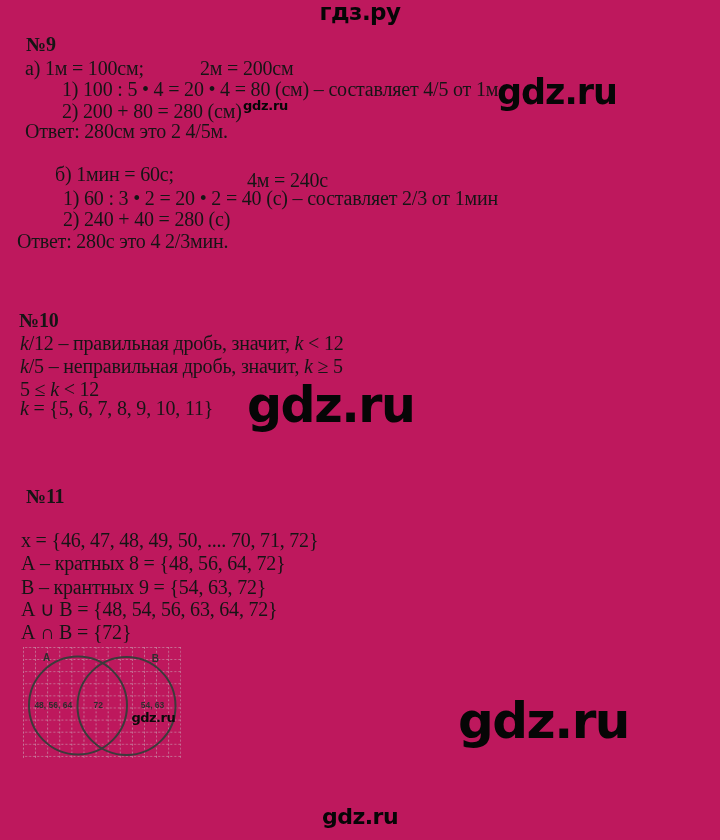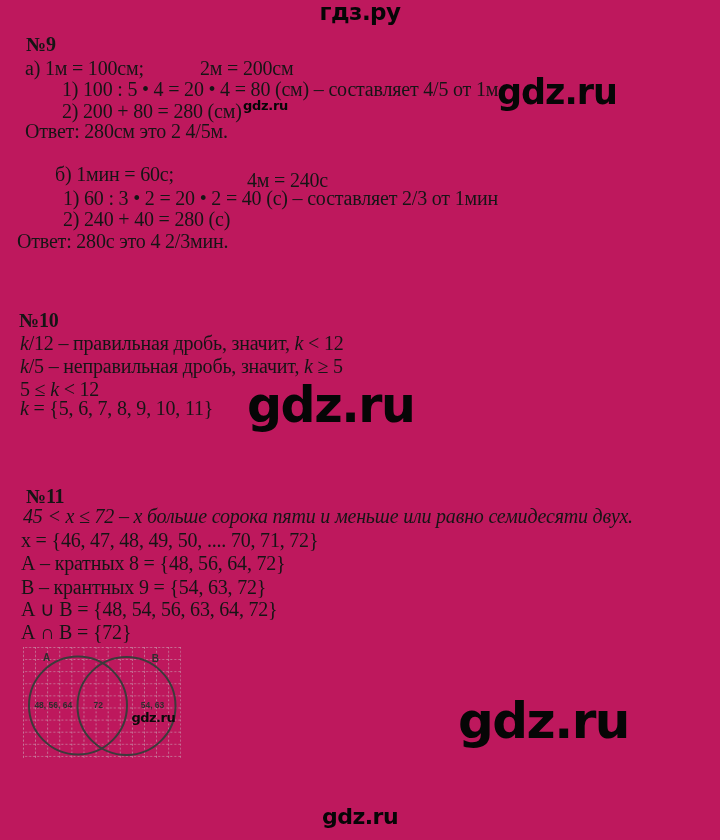--- a/index.html
+++ b/index.html
@@ -62,21 +62,20 @@
 
   <div class="line" style="left:20px; top:355px;"><span class="it">k</span><span>/5 – неправильная дробь, значит, </span><span class="it">k</span><span> ≥ 5</span></div>
 
   <div class="line" style="left:20px; top:378px;"><span>5 ≤ </span><span class="it">k</span><span> &lt; 12</span></div>
 
   <div class="line" style="left:20px; top:397px;"><span class="it">k</span><span> = {5, 6, 7, 8, 9, 10, 11}</span></div>
 
   <div class="brand wm-p10">gdz.ru</div>
 
   <div class="line bold" style="left:26px; top:485px;">№11</div>
-  <div class="line it" style="left:23px; top:505px;">45 &lt; x ≤ 72 – x больше сорока пяти и меньше или равно семидесяти двух.</div>
   <div class="line" style="left:21px; top:529px;">x = {46, 47, 48, 49, 50, .... 70, 71, 72}</div>
   <div class="line" style="left:21px; top:552px;">А – кратных 8 = {48, 56, 64, 72}</div>
   <div class="line" style="left:21px; top:576px;">В – крантных 9 = {54, 63, 72}</div>
   <div class="line" style="left:21px; top:598px;">А ∪ В = {48, 54, 56, 63, 64, 72}</div>
   <div class="line" style="left:21px; top:621px;">А ∩ В = {72}</div>
 
   <svg class="venn" width="158" height="111" viewBox="0 0 158 111">
     <defs>
       <pattern id="grid" width="12.1" height="12.1" patternUnits="userSpaceOnUse">
         <path d="M 12.1 0 L 0 0 0 12.1" fill="none" stroke="#cfcfcf" stroke-width="1" stroke-dasharray="2,2"></path>

